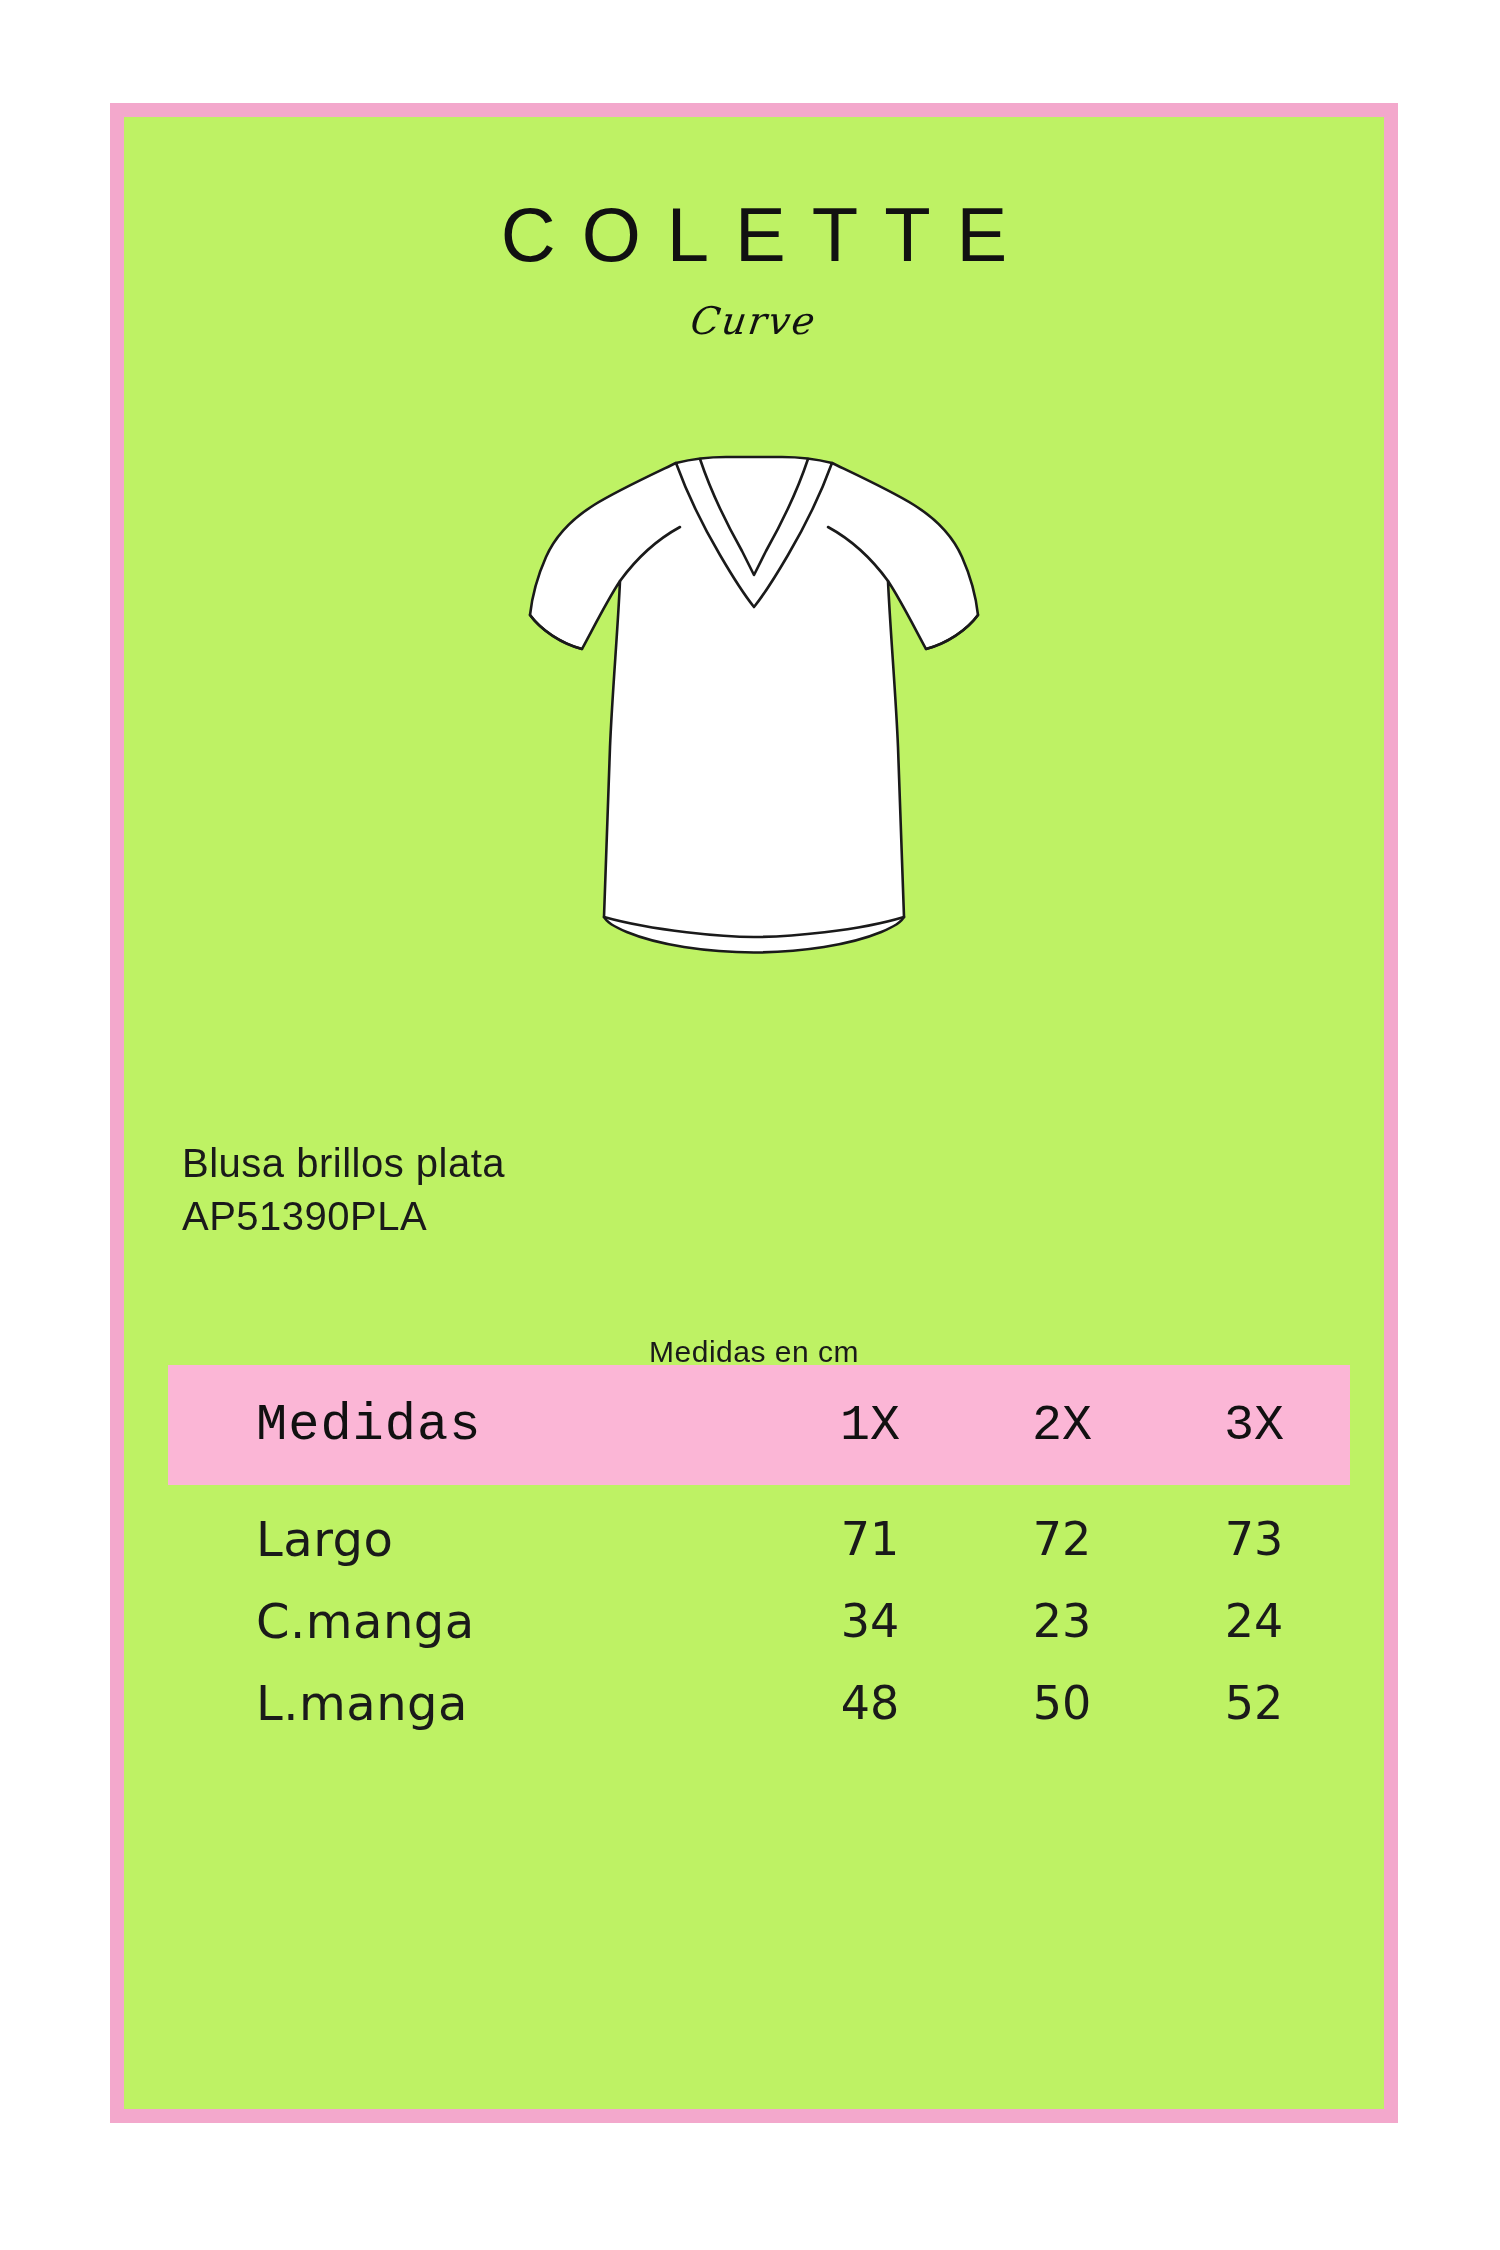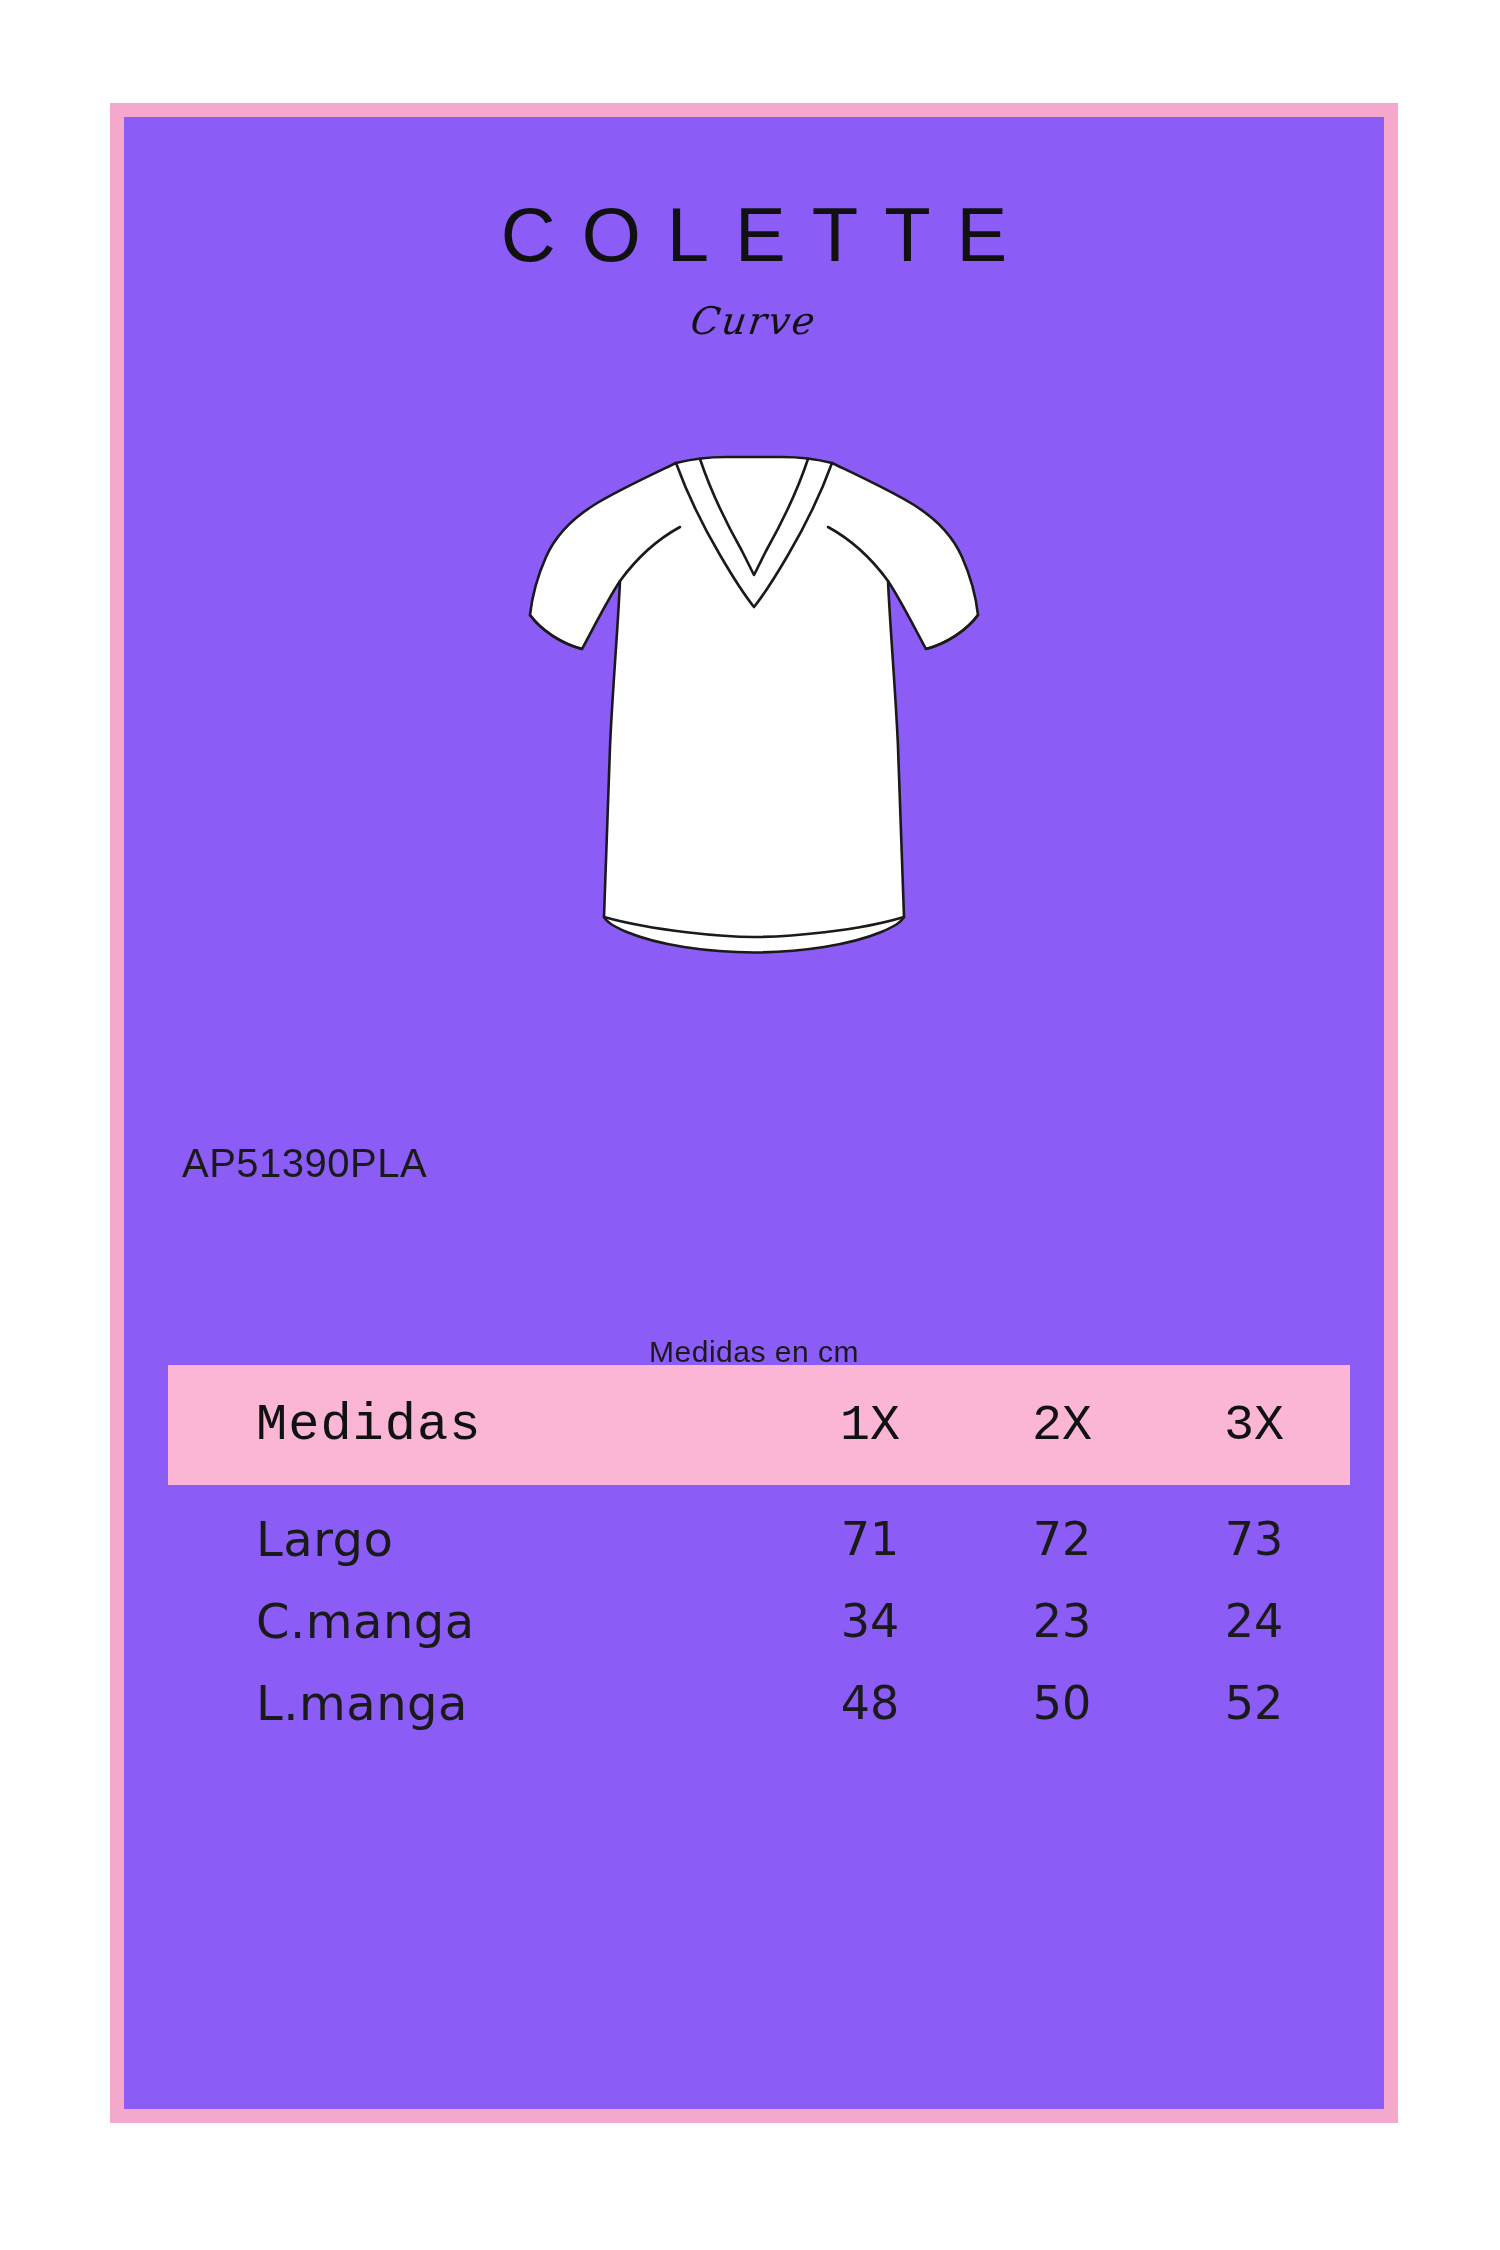--- a/index.html
+++ b/index.html
@@ -24,21 +24,21 @@
   }
 
   
   .frame {
     position: absolute;
     left: 110px;
     top: 103px;
     width: 1288px;
     height: 2020px;
     border: 14px solid #f3a8cc;
-    background: #8b5cf6;
+    background: #bef264;
     box-sizing: border-box;
   }
 
   
   .brand {
     position: absolute;
     left: 0;
     top: 80px;
     width: 100%;
     text-align: center;
@@ -174,20 +174,21 @@
 
           <path d="M6 168 C18 184 38 197 58 202" fill="none"></path>
           <path d="M454 168 C442 184 422 197 402 202" fill="none"></path>
 
           <path d="M80 470 C130 484 200 490 230 490 C264 490 334 484 380 470" fill="none"></path>
         </g>
       </svg>
     </div>
 
     <div class="product-info">
+      <div>Blusa brillos plata</div>
       <div>AP51390PLA</div>
     </div>
 
     <div class="units-note">Medidas en cm</div>
 
     <table class="size-table">
       <thead>
         <tr>
           <th class="col-label">Medidas</th>
           <th class="col-size">1X</th>

